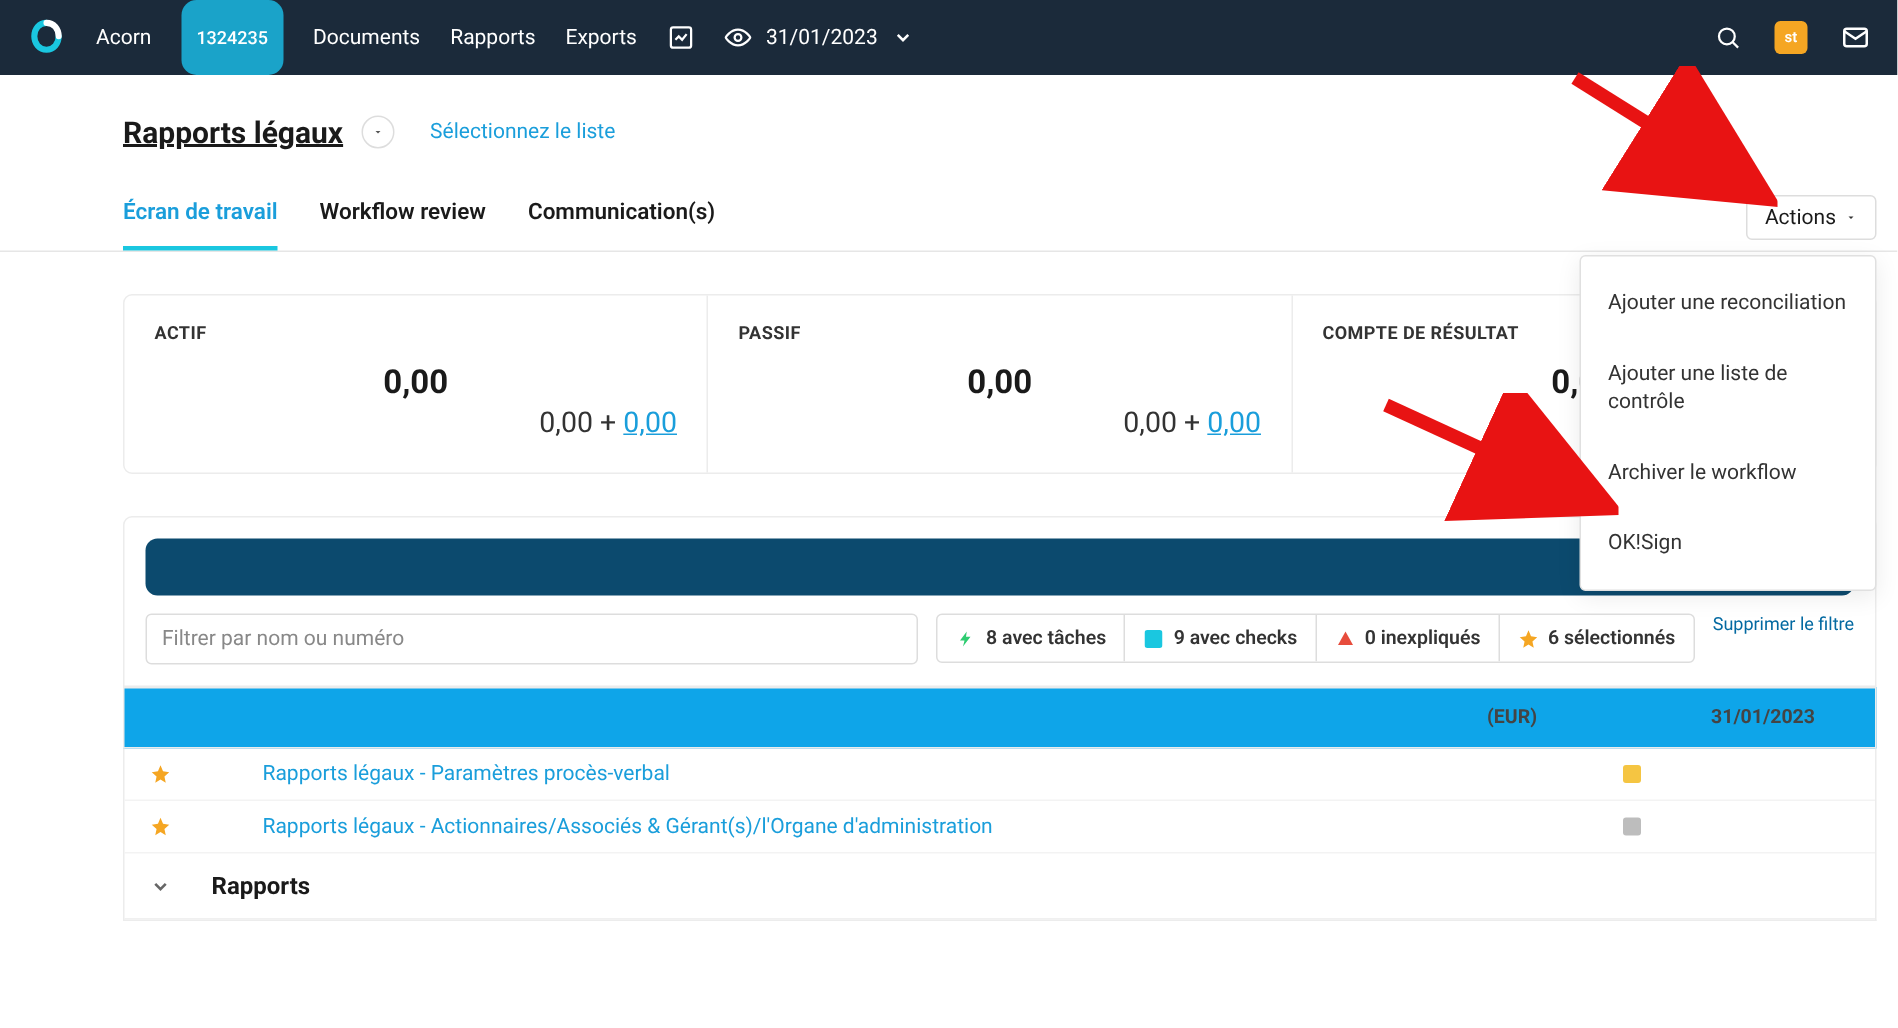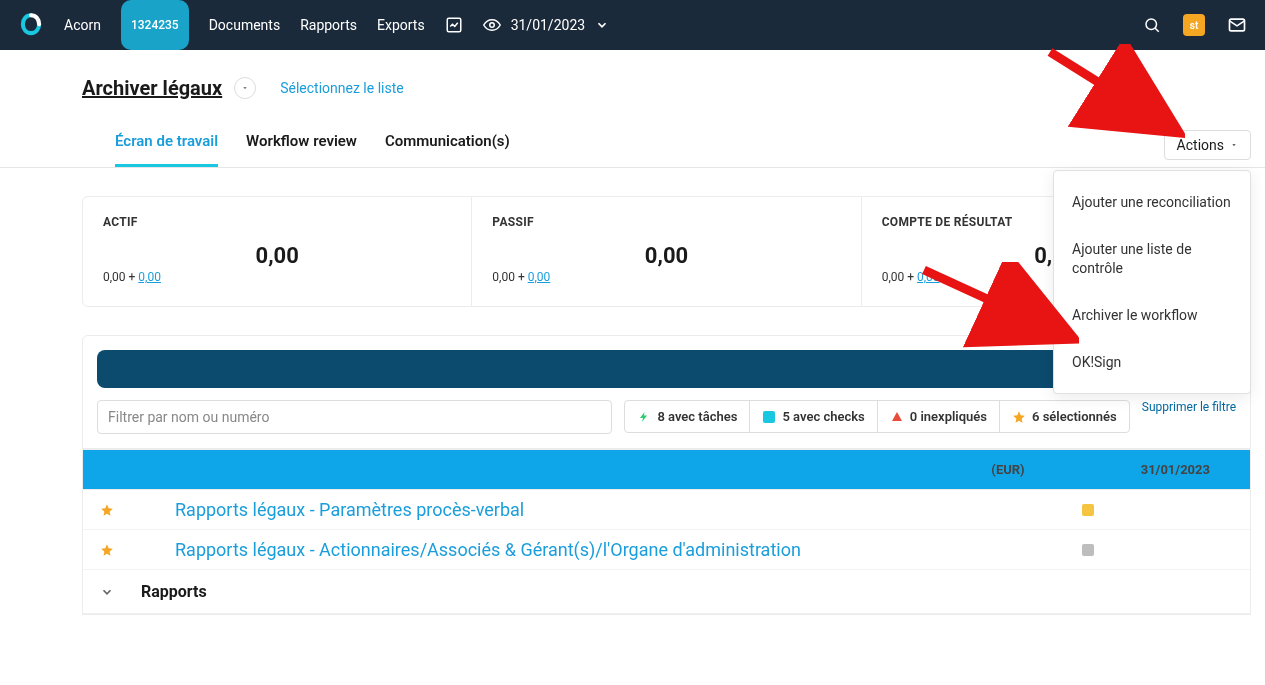--- a/index.html
+++ b/index.html
@@ -17,36 +17,36 @@
   .nav-date-group { display: flex; align-items: center; gap: 10px; }
   .nav-right { display: flex; align-items: center; gap: 22px; }
   .nav-avatar { width: 22px; height: 22px; background: #f5a623; border-radius: 4px; display: flex; align-items: center; justify-content: center; font-size: 10px; color: #fff; font-weight: 600; }
   .page-header { padding: 26px 0 8px 82px; display: flex; align-items: center; gap: 12px; }
   .page-title { font-size: 20px; font-weight: 700; text-decoration: underline; }
   .page-title-chevron { width: 22px; height: 22px; border: 1px solid #ddd; border-radius: 50%; display: flex; align-items: center; justify-content: center; cursor: pointer; font-size: 10px; color: #555; }
   .status-link { color: #1a9edb; font-size: 14px; margin-left: 12px; cursor: pointer; }
 
   
   .tabs-row { display: flex; align-items: center; justify-content: space-between; padding: 0 14px 0 82px; border-bottom: 1px solid #e6e6e6; margin-top: 14px; position: relative; }
-  .tabs { display: flex; gap: 28px; margin-left: 33px; }
+  .tabs { display: flex; gap: 28px; }
   .tab { font-size: 15px; font-weight: 600; color: #1a1a1a; padding: 10px 0 14px 0; cursor: pointer; border-bottom: 3px solid transparent; }
   .tab.active { color: #1a9edb; border-bottom-color: #1ac7e0; }
   .actions-btn { border: 1px solid #ddd; border-radius: 4px; padding: 6px 12px; font-size: 14px; cursor: pointer; display: flex; align-items: center; gap: 6px; background: #fff; position: relative; z-index: 20; }
 
   
   .actions-menu { position: absolute; right: 14px; top: 48px; width: 198px; background: #fff; border: 1px solid #e0e0e0; border-radius: 4px; box-shadow: 0 4px 16px rgba(0,0,0,0.08); z-index: 15; padding: 8px 0; }
   .actions-menu-item { padding: 14px 18px; font-size: 14px; color: #333; cursor: pointer; line-height: 1.35; }
 
   
   .summary-row { display: flex; gap: 0; margin: 28px 0 0 82px; margin-right: 14px; border: 1px solid #ececec; border-radius: 6px; }
   .summary-card { flex: 1; padding: 18px 20px 22px 20px; border-right: 1px solid #ececec; }
   .summary-card:last-child { border-right: none; }
   .summary-label { font-size: 12px; font-weight: 700; color: #333; letter-spacing: 0.3px; }
   .summary-value { font-size: 22px; font-weight: 700; text-align: center; margin-top: 14px; }
-  .summary-sub { font-size: 12px; text-align: left; margin-top: 2px; color: #333; }
+  .summary-sub { font-size: 19px; text-align: right; margin-top: 2px; color: #333; }
   .summary-sub-link { color: #1a9edb; text-decoration: underline; }
 
   
   .work-panel { margin: 28px 14px 0 82px; border: 1px solid #ececec; border-radius: 6px 6px 0 0; overflow: visible; }
   .progress-bar { height: 38px; background: #0c4a6e; border-radius: 8px; margin: 14px 14px 12px 14px; position: relative; display: flex; align-items: center; justify-content: flex-end; }
   .progress-badge { background: #e8e8e8; color: #333; font-size: 11px; font-weight: 600; padding: 1px 10px; border-radius: 10px; }
   .filter-row { display: flex; align-items: flex-start; gap: 12px; padding: 0 14px 14px 14px; flex-wrap: wrap; }
   .filter-input { flex: 1; min-width: 200px; border: 1px solid #ddd; border-radius: 4px; padding: 8px 10px; font-size: 14px; color: #333; }
   .filter-input::placeholder { color: #888; }
   .chip-group { display: flex; border: 1px solid #ddd; border-radius: 4px; overflow: hidden; }
@@ -56,21 +56,21 @@
   .remove-filter { font-size: 12px; font-weight: 400; color: #0369a1; cursor: pointer; margin-left: auto; white-space: nowrap; }
 
   
   .table-header { display: flex; justify-content: flex-end; gap: 116px; padding: 12px 40px 12px 14px; border-top: 1px solid #ececec; border-bottom: 1px solid #ececec; font-size: 13px; font-weight: 700; color: #444; background: #0ea5e9; margin: 0 14px 0 82px; border-left: 1px solid #ececec; border-right: 1px solid #ececec; align-items: flex-end; }
   .rows-wrap { margin: 0 14px 0 82px; border-left: 1px solid #ececec; border-right: 1px solid #ececec; border-bottom: 1px solid #ececec; }
   .section-row { display: flex; align-items: center; gap: 14px; padding: 12px 14px; border-bottom: 1px solid #f0f0f0; }
   .section-toggle { color: #666; cursor: pointer; width: 20px; display: flex; justify-content: center; }
   .section-title { font-size: 16px; font-weight: 700; margin-left: 10px; }
   .item-row { display: flex; align-items: center; gap: 14px; padding: 9px 14px; border-bottom: 1px solid #f3f3f3; }
   .item-star { color: #f5a623; width: 20px; display: flex; justify-content: center; }
-  .item-link { color: #1a9edb; font-size: 18px; margin-left: 44px; flex: 1; cursor: pointer; }
+  .item-link { color: #1a9edb; font-size: 14px; margin-left: 44px; flex: 1; cursor: pointer; }
   .item-status-sq { width: 12px; height: 12px; border-radius: 2px; margin-right: 142px; }
   .sq-yellow { background: #f5c542; }
   .sq-gray { background: #bdbdbd; }
 
   
   .arrow { position: absolute; z-index: 30; pointer-events: none; }
 
   svg { display: block; }
 </style>
 </head>
@@ -121,21 +121,21 @@
     <span class="nav-icon">
       <svg width="20" height="20" viewBox="0 0 24 24" fill="none" stroke="#fff" stroke-width="2">
           <rect x="3" y="5" width="18" height="14" rx="2"></rect>
           <path d="M3 7l9 6 9-6"></path>
         </svg>
     </span>
   </div>
 </div>
 
 <div class="page-header">
-  <span class="page-title">Archiver légaux</span>
+  <span class="page-title">Rapports légaux</span>
   <span class="page-title-chevron">
     <svg width="8" height="8" viewBox="0 0 24 24" fill="#555">
         <path d="M7 10l5 5 5-5z"></path>
       </svg>
   </span>
   <span class="status-link">Sélectionnez le liste</span>
 </div>
 
 <div class="tabs-row">
   <div class="tabs">
@@ -213,21 +213,21 @@
             </svg>
           </span>
         <span>8 avec tâches</span>
       </div>
       <div class="chip">
         <span class="chip-icon">
             <svg width="12" height="12">
               <rect width="12" height="12" rx="2" fill="#1ac7e0"></rect>
             </svg>
           </span>
-        <span>5 avec checks</span>
+        <span>9 avec checks</span>
       </div>
       <div class="chip">
         <span class="chip-icon">
             <svg width="14" height="12" viewBox="0 0 24 24" fill="#e74c3c">
               <path d="M12 2 L22 20 H2 Z"></path>
             </svg>
           </span>
         <span>0 inexpliqués</span>
       </div>
       <div class="chip">

